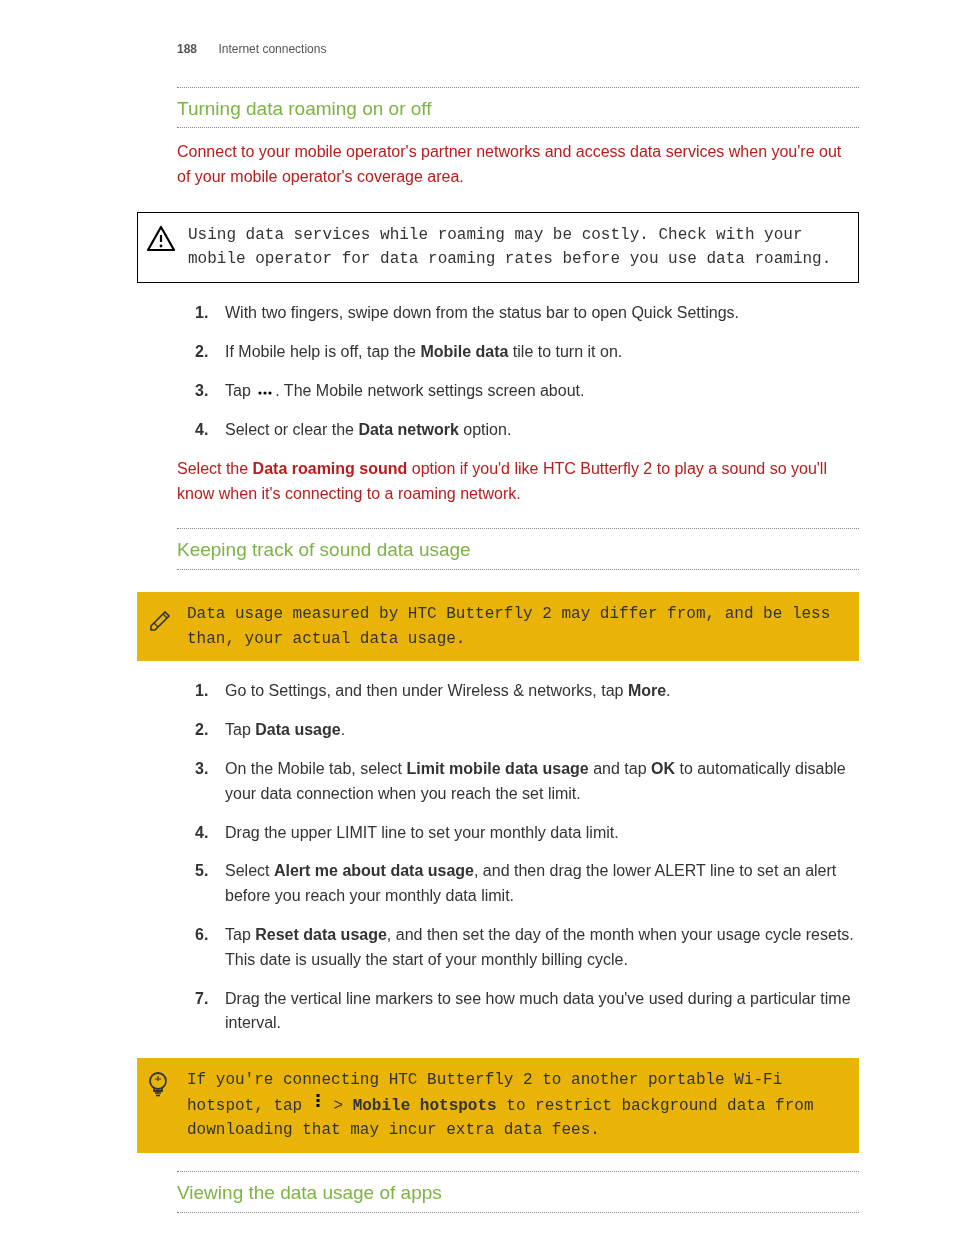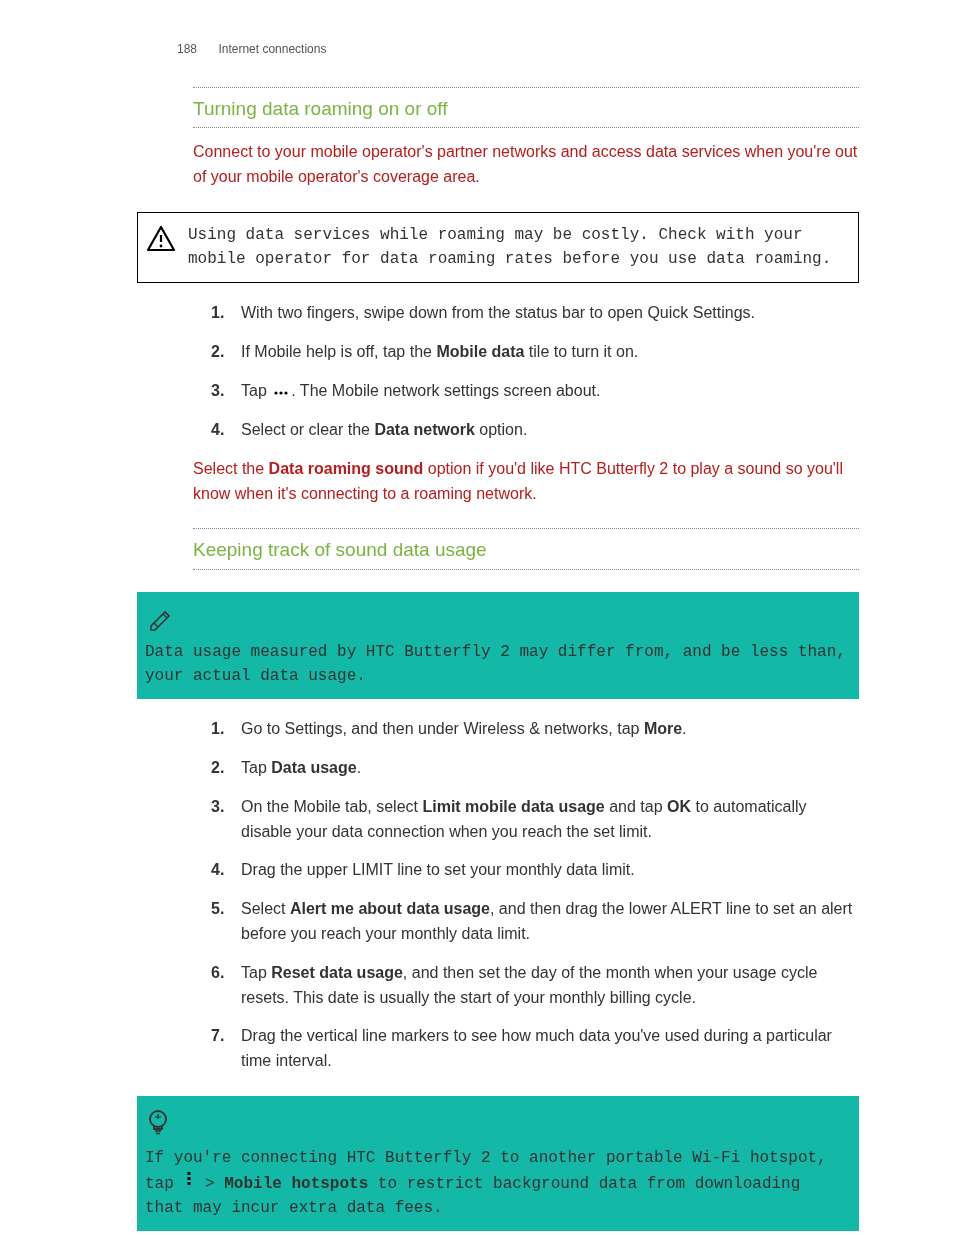--- a/index.html
+++ b/index.html
@@ -11,23 +11,23 @@
       background: #fff;
       width: 954px;
       padding: 40px 95px 60px 137px;
     }
     .page-header {
       font-size: 12px;
       color: #555;
       margin-bottom: 28px;
       margin-left: 40px;
     }
-    .page-header .pnum { margin-right: 18px; }
+    .page-header .pnum { margin-right: 18px; font-weight: bold; }
     .section {
-      margin-left: 56px;
+      margin-left: 40px;
       margin-bottom: 22px;
     }
     .section-title {
       color: #7CB342;
       font-size: 19px;
       font-weight: 400;
       border-top: 1px dotted #888;
       border-bottom: 1px dotted #888;
       padding: 6px 0 4px 0;
       margin-bottom: 12px;
@@ -40,23 +40,22 @@
       display: flex;
       align-items: flex-start;
       margin: 14px 0 18px 0;
       padding: 10px 12px 10px 8px;
     }
     .callout-warn {
       border: 1px solid #000;
       margin-left: 0;
     }
     .callout-note {
-      background: #14b8a6;
+      background: #eab308;
       margin-left: 0;
-      flex-direction: column;
     }
     .callout-icon {
       flex: 0 0 34px;
       margin-right: 8px;
       margin-top: 2px;
     }
     .callout-text { flex: 1; font-family: Liberation Mono, monospace; }
     ol.steps {
       list-style: none;
       counter-reset: step;

